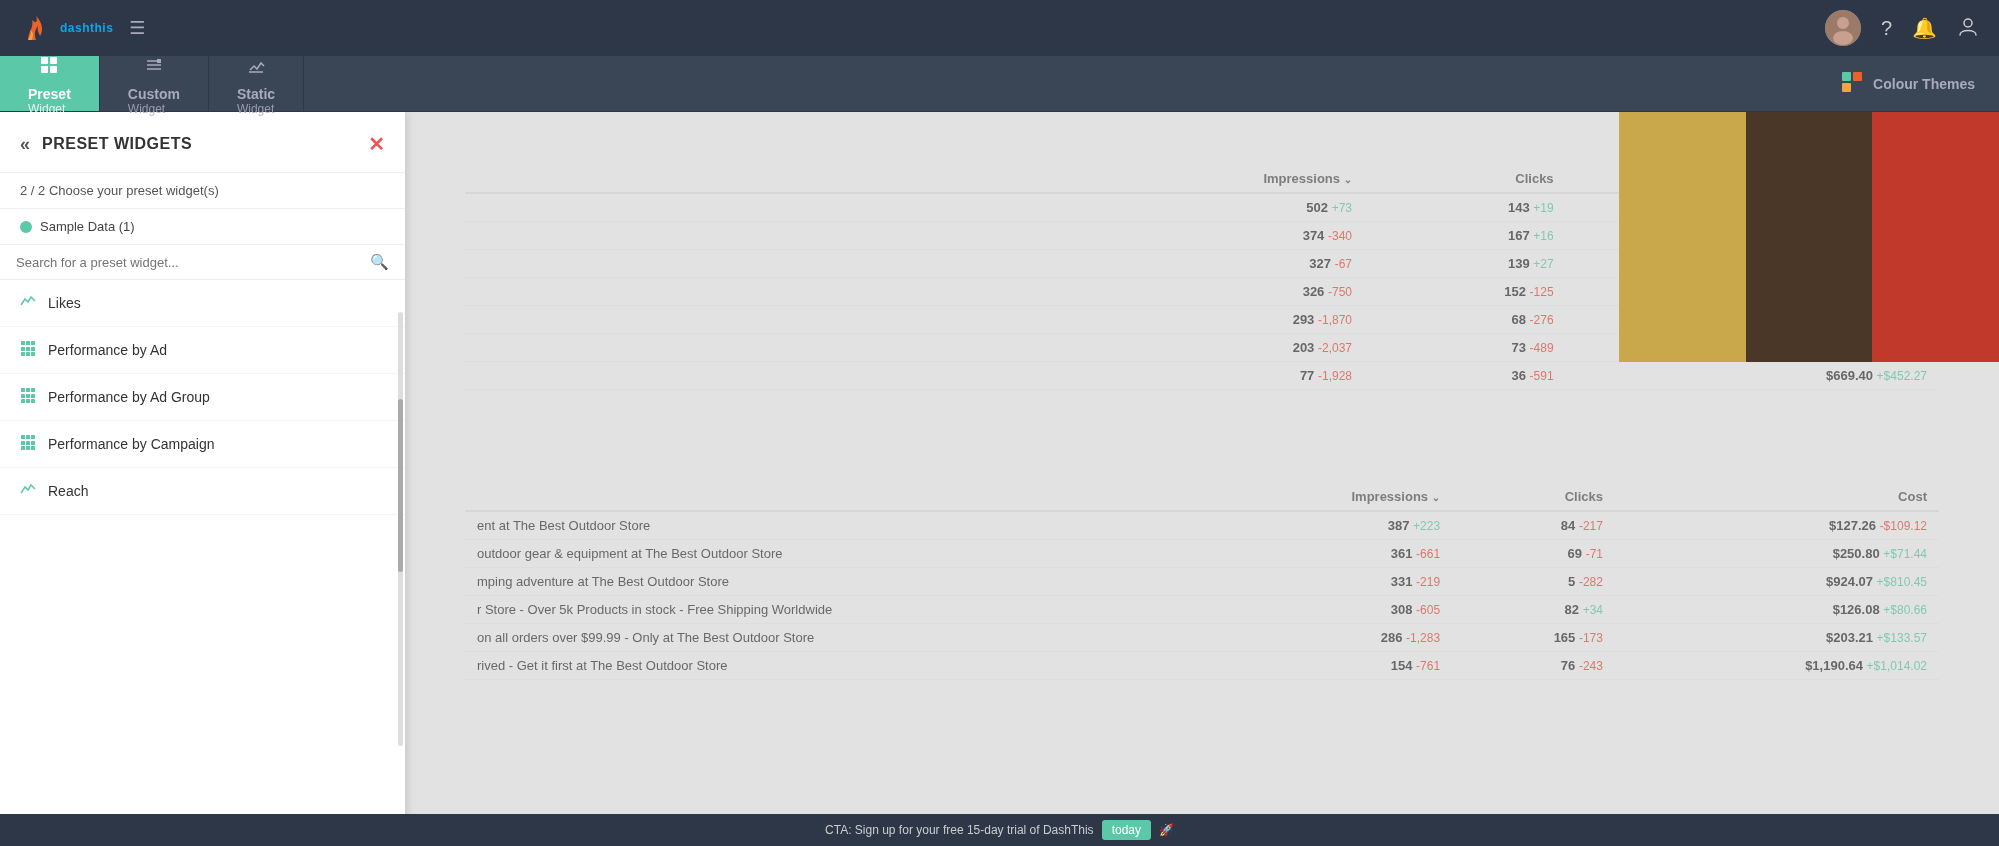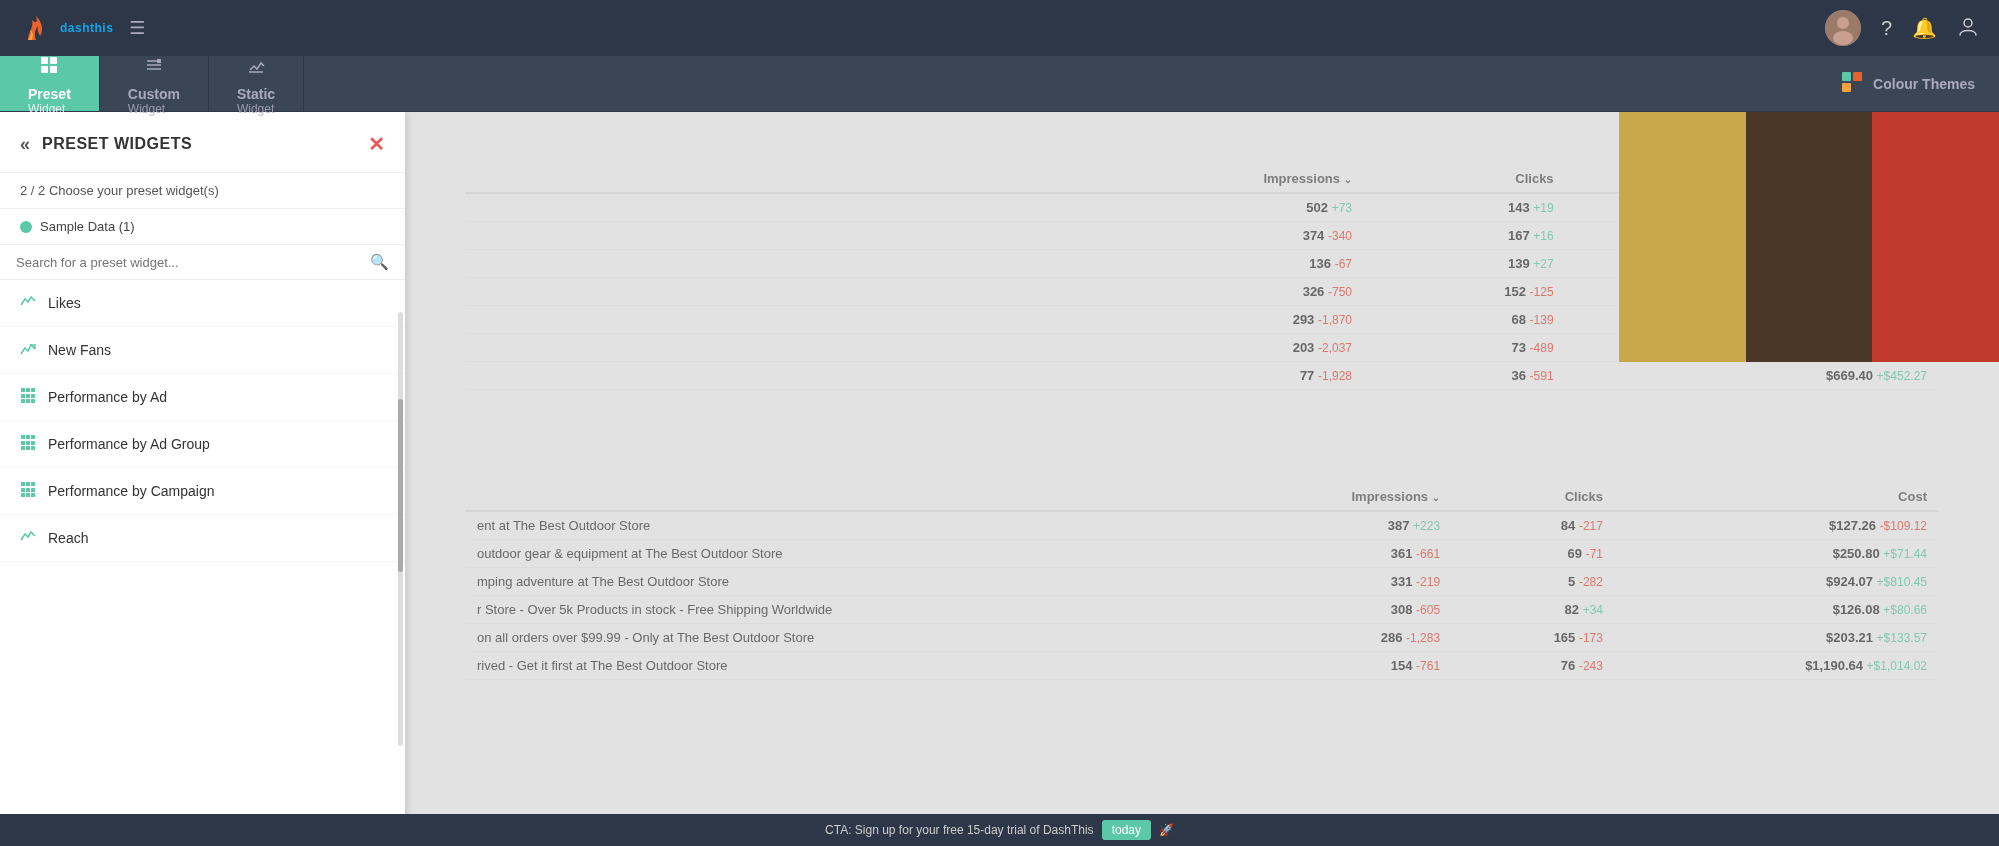--- a/index.html
+++ b/index.html
@@ -258,29 +258,20 @@
 
     <div class="sidebar-list-item">
       <span class="item-icon">
         <svg width="16" height="16" viewBox="0 0 16 16" fill="none" stroke="#5bc8a8" stroke-width="1.5">
           <polyline points="1,12 5,6 8,9 11,4 15,8"></polyline>
         </svg>
       </span>
       <span>Likes</span>
     </div>
 
-    <div class="sidebar-list-item">
-      <span class="item-icon">
-        <svg width="16" height="16" viewBox="0 0 16 16" fill="none" stroke="#5bc8a8" stroke-width="1.5">
-          <polyline points="1,14 5,8 8,11 11,5 15,9"></polyline>
-          <polyline points="10,5 15,5 15,9" fill="none"></polyline>
-        </svg>
-      </span>
-      <span>New Fans</span>
-    </div>
 
     <div class="sidebar-list-item">
       <span class="item-icon">
         <svg width="16" height="16" viewBox="0 0 16 16" fill="#5bc8a8">
           <rect x="1" y="1" width="4" height="4" rx="0.5"></rect>
           <rect x="6" y="1" width="4" height="4" rx="0.5"></rect>
           <rect x="11" y="1" width="4" height="4" rx="0.5"></rect>
           <rect x="1" y="7" width="4" height="4" rx="0.5"></rect>
           <rect x="6" y="7" width="4" height="4" rx="0.5"></rect>
           <rect x="11" y="7" width="4" height="4" rx="0.5"></rect>
@@ -393,21 +384,21 @@
         <span class="val-pos">+16</span>
       </td>
       <td>
         <span class="val-main">$463.57</span>
         <span class="val-pos">+$134.13</span>
       </td>
     </tr>
             <tr>
       <td></td>
       <td>
-        <span class="val-main">136</span>
+        <span class="val-main">327</span>
         <span class="val-neg">-67</span>
       </td>
       <td>
         <span class="val-main">139</span>
         <span class="val-pos">+27</span>
       </td>
       <td>
         <span class="val-main">$221.33</span>
         <span class="val-pos">+$39.55</span>
       </td>
@@ -428,21 +419,21 @@
       </td>
     </tr>
             <tr>
       <td></td>
       <td>
         <span class="val-main">293</span>
         <span class="val-neg">-1,870</span>
       </td>
       <td>
         <span class="val-main">68</span>
-        <span class="val-neg">-139</span>
+        <span class="val-neg">-276</span>
       </td>
       <td>
         <span class="val-main">$1,044.83</span>
         <span class="val-pos">+$872.14</span>
       </td>
     </tr>
             <tr>
       <td></td>
       <td>
         <span class="val-main">203</span>

